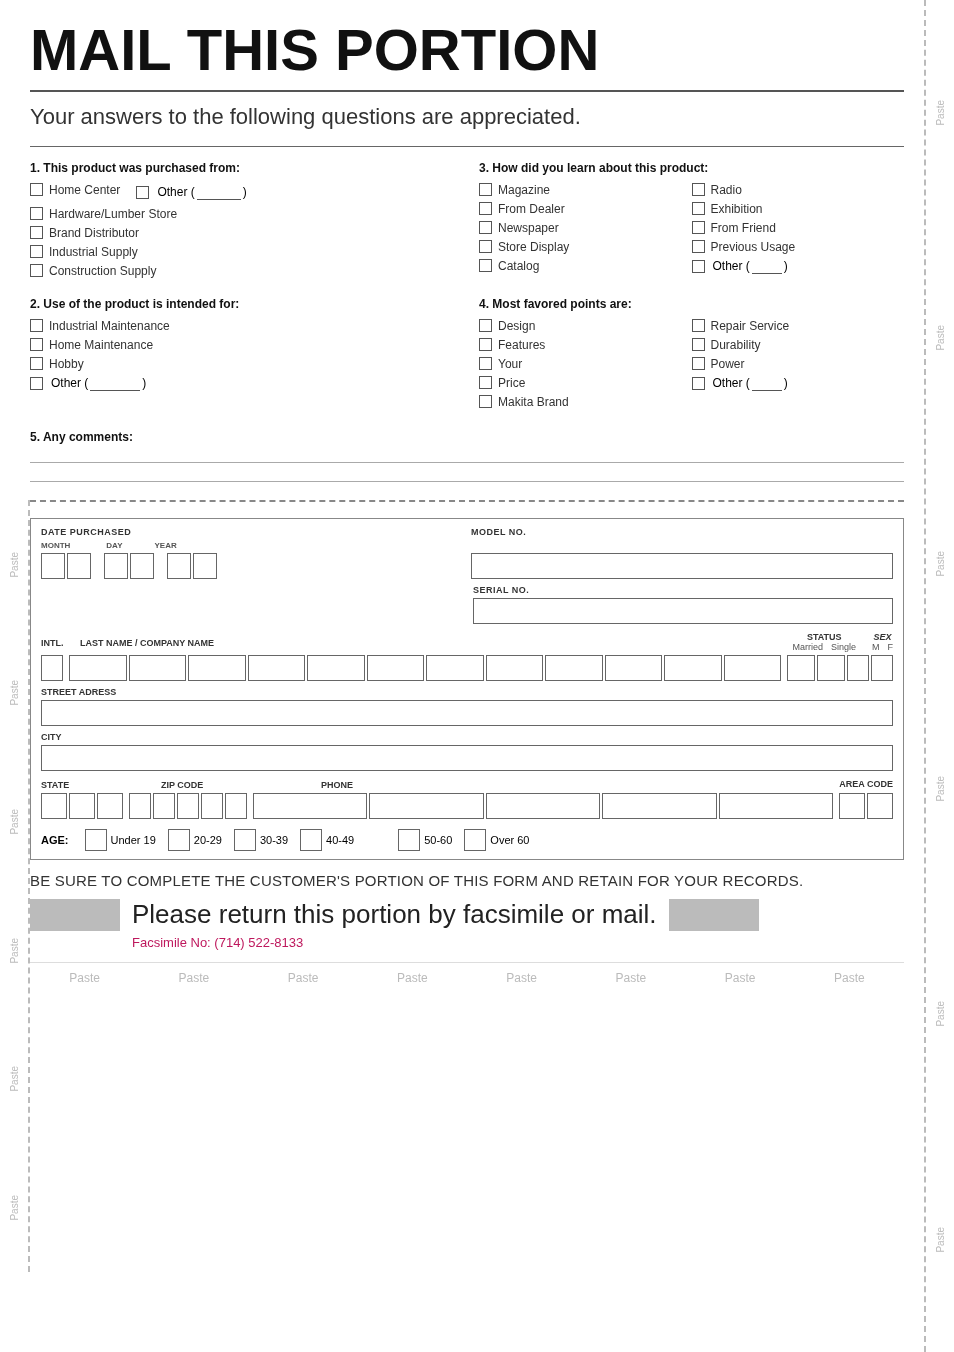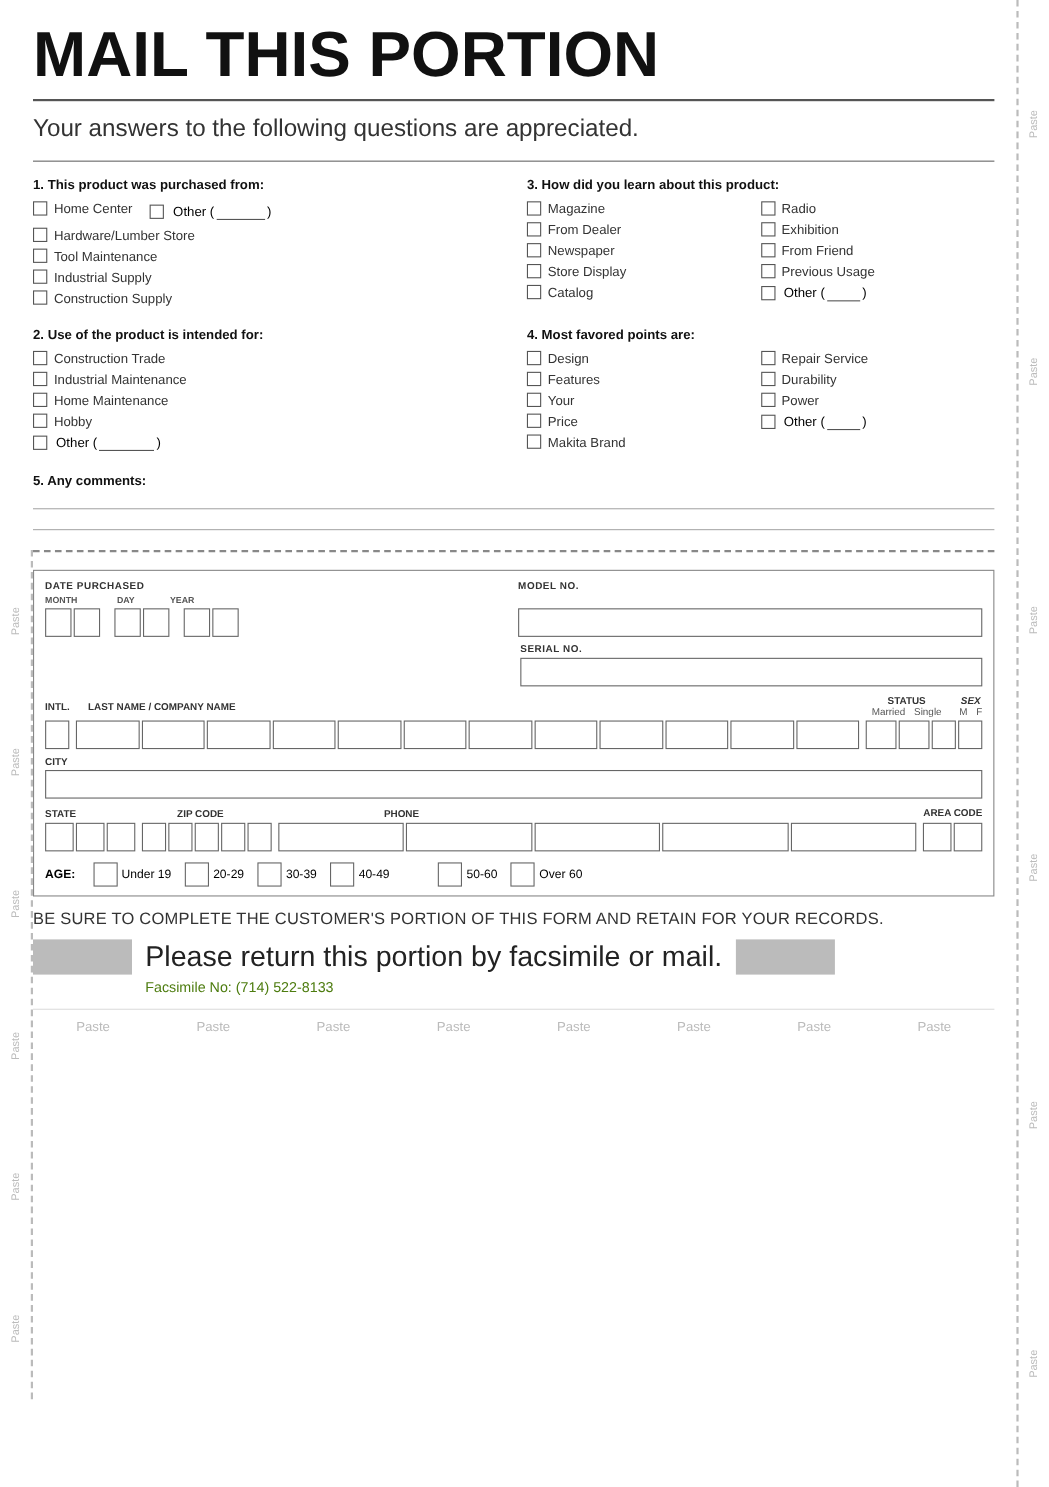--- a/index.html
+++ b/index.html
@@ -80,21 +80,21 @@
             <span>)</span>
           </div>
         </div>
 
         <div class="checkbox-item">
           <span class="checkbox"></span>
           <span>Hardware/Lumber Store</span>
         </div>
         <div class="checkbox-item">
           <span class="checkbox"></span>
-          <span>Tool Maintenance</span>
+          <span>Brand Distributor</span>
         </div>
         <div class="checkbox-item">
           <span class="checkbox"></span>
           <span>Industrial Supply</span>
         </div>
         <div class="checkbox-item">
           <span class="checkbox"></span>
           <span>Construction Supply</span>
         </div>
       </div>
@@ -150,24 +150,20 @@
           </div>
         </div>
       </div>
 
     </div>
 
     <div style="display:grid;grid-template-columns:1fr 1fr;gap:0 24px;margin-top:14px;">
 
       <div>
         <div style="font-size:12px;font-weight:bold;margin-bottom:8px;color:#111;">2. Use of the product is intended for:</div>
-        <div class="checkbox-item">
-          <span class="checkbox"></span>
-            <span>Construction Trade</span>
-        </div>
         <div class="checkbox-item">
           <span class="checkbox"></span>
             <span>Industrial Maintenance</span>
         </div>
         <div class="checkbox-item">
           <span class="checkbox"></span>
             <span>Home Maintenance</span>
         </div>
         <div class="checkbox-item">
           <span class="checkbox"></span>
@@ -321,31 +317,35 @@
 
           <div style="display:flex;gap:2px;margin-left:4px;">
             <div style="border:1px solid #666;width:28px;height:26px;"></div>
             <div style="border:1px solid #666;width:28px;height:26px;"></div>
             <div style="border:1px solid #666;width:22px;height:26px;"></div>
             <div style="border:1px solid #666;width:22px;height:26px;"></div>
           </div>
         </div>
       </div>
 
+      <div style="margin-bottom:6px;">
+        <div style="font-size:9px;font-weight:bold;color:#333;margin-bottom:3px;">STREET ADRESS</div>
+        <div style="border:1px solid #666;height:26px;width:100%;"></div>
+      </div>
 
       <div style="margin-bottom:8px;">
         <div style="font-size:9px;font-weight:bold;color:#333;margin-bottom:3px;">CITY</div>
         <div style="border:1px solid #666;height:26px;width:100%;"></div>
       </div>
 
       <div style="margin-bottom:6px;">
         <div style="display:flex;gap:0;margin-bottom:3px;align-items:flex-end;">
           <span style="font-size:9px;font-weight:bold;color:#333;width:120px;">STATE</span>
           <span style="font-size:9px;font-weight:bold;color:#333;width:160px;">ZIP CODE</span>
-          <span style="font-size:9px;font-weight:bold;color:#333;flex:1;margin-left:28px;">PHONE</span>
+          <span style="font-size:9px;font-weight:bold;color:#333;flex:1;">PHONE</span>
           <span style="font-size:9px;font-weight:bold;color:#333;text-align:right;width:80px;line-height:1.2;">AREA CODE</span>
         </div>
         <div style="display:flex;gap:2px;align-items:center;">
 
           <div style="display:flex;gap:2px;">
             <div style="border:1px solid #666;width:26px;height:26px;"></div>
             <div style="border:1px solid #666;width:26px;height:26px;"></div>
             <div style="border:1px solid #666;width:26px;height:26px;"></div>
           </div>
 
@@ -402,21 +402,21 @@
 
     </div>
 
     <p style="font-size:15px;color:#333;margin:12px 0 10px 0;letter-spacing:0.2px;">BE SURE TO COMPLETE THE CUSTOMER'S PORTION OF THIS FORM AND RETAIN FOR YOUR RECORDS.</p>
 
     <div style="display:flex;align-items:center;gap:12px;margin-bottom:4px;">
       <div style="width:90px;height:32px;background:#bbb;display:inline-block;"></div>
       <span style="font-size:26px;color:#222;">Please return this portion by facsimile or mail.</span>
       <div style="width:90px;height:32px;background:#bbb;display:inline-block;"></div>
     </div>
-    <p style="font-size:13px;color:#4d7c0f;margin-bottom:12px;margin-left:102px;">Facsimile No: (714) 522-8133</p>
+    <p style="font-size:13px;color:#be185d;margin-bottom:12px;margin-left:102px;">Facsimile No: (714) 522-8133</p>
 
     <div style="display:flex;justify-content:space-around;padding:8px 0;border-top:1px solid #ddd;">
       <span style="font-size:12px;color:#bbb;">Paste</span>
       <span style="font-size:12px;color:#bbb;">Paste</span>
       <span style="font-size:12px;color:#bbb;">Paste</span>
       <span style="font-size:12px;color:#bbb;">Paste</span>
       <span style="font-size:12px;color:#bbb;">Paste</span>
       <span style="font-size:12px;color:#bbb;">Paste</span>
       <span style="font-size:12px;color:#bbb;">Paste</span>
       <span style="font-size:12px;color:#bbb;">Paste</span>

